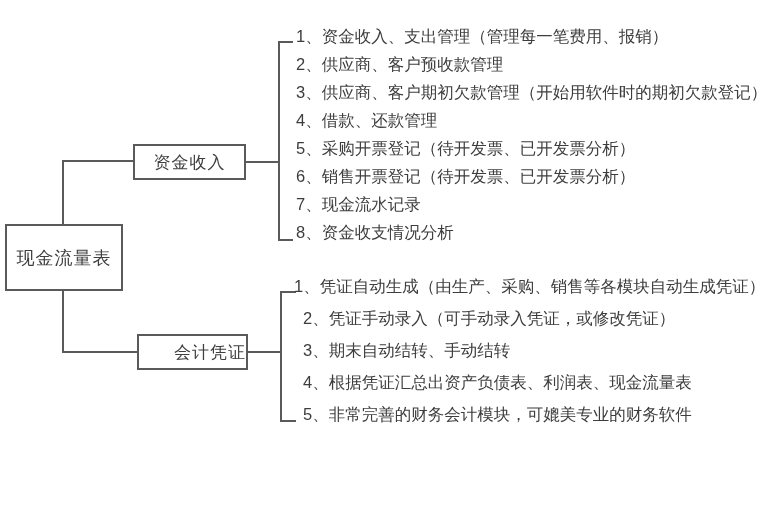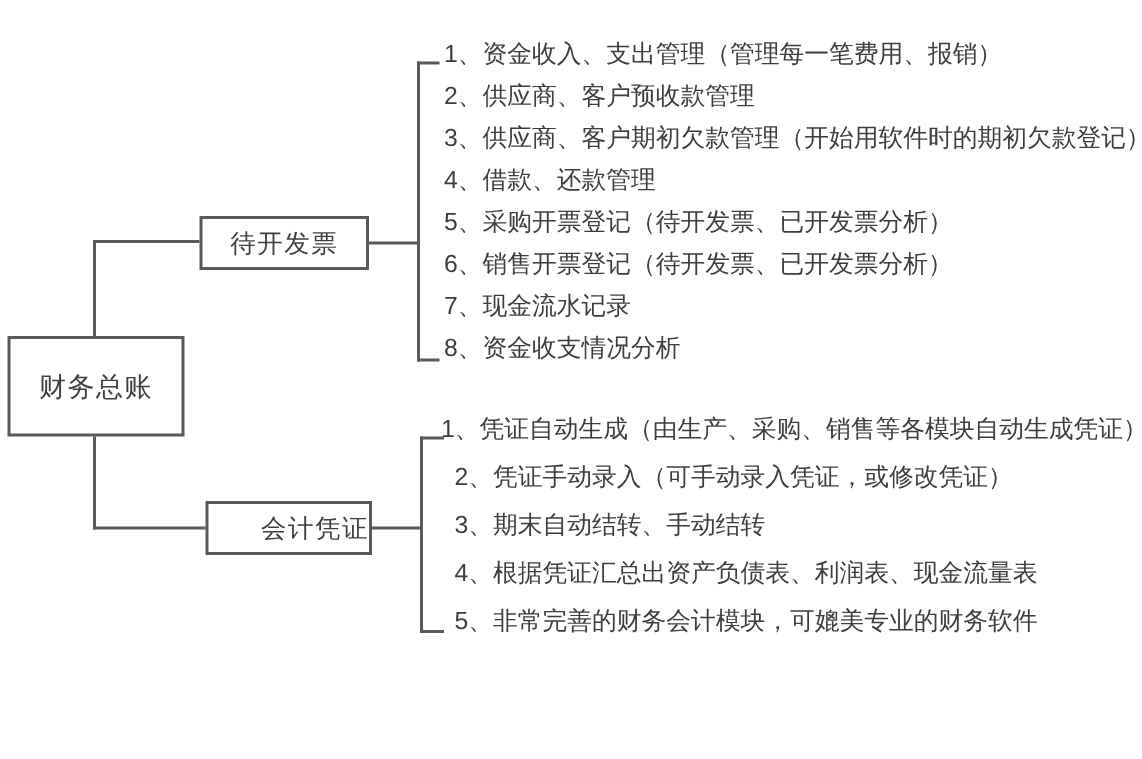--- a/index.html
+++ b/index.html
@@ -118,25 +118,25 @@
   <div class="ln v" id="b1-v"></div>
   <div class="ln h" id="b1-top"></div>
   <div class="ln h" id="b1-bot"></div>
 
   <div class="ln h" id="l-vou-out"></div>
   <div class="ln v" id="b2-v"></div>
   <div class="ln h" id="b2-top"></div>
   <div class="ln h" id="b2-bot"></div>
 
   <div class="node" id="node-root">
-    <span>财务总账</span>
+    <span>现金流量表</span>
   </div>
 
   <div class="node" id="node-finance">
-    <span>待开发票</span>
+    <span>资金收入</span>
   </div>
 
   <div class="node" id="node-voucher">
     <span>会计凭证</span>
   </div>
 
   <div class="leaf-list" id="list-finance">
     <div class="leaf">1、资金收入、支出管理（管理每一笔费用、报销）</div>
     <div class="leaf">2、供应商、客户预收款管理</div>
     <div class="leaf">3、供应商、客户期初欠款管理（开始用软件时的期初欠款登记）</div>

